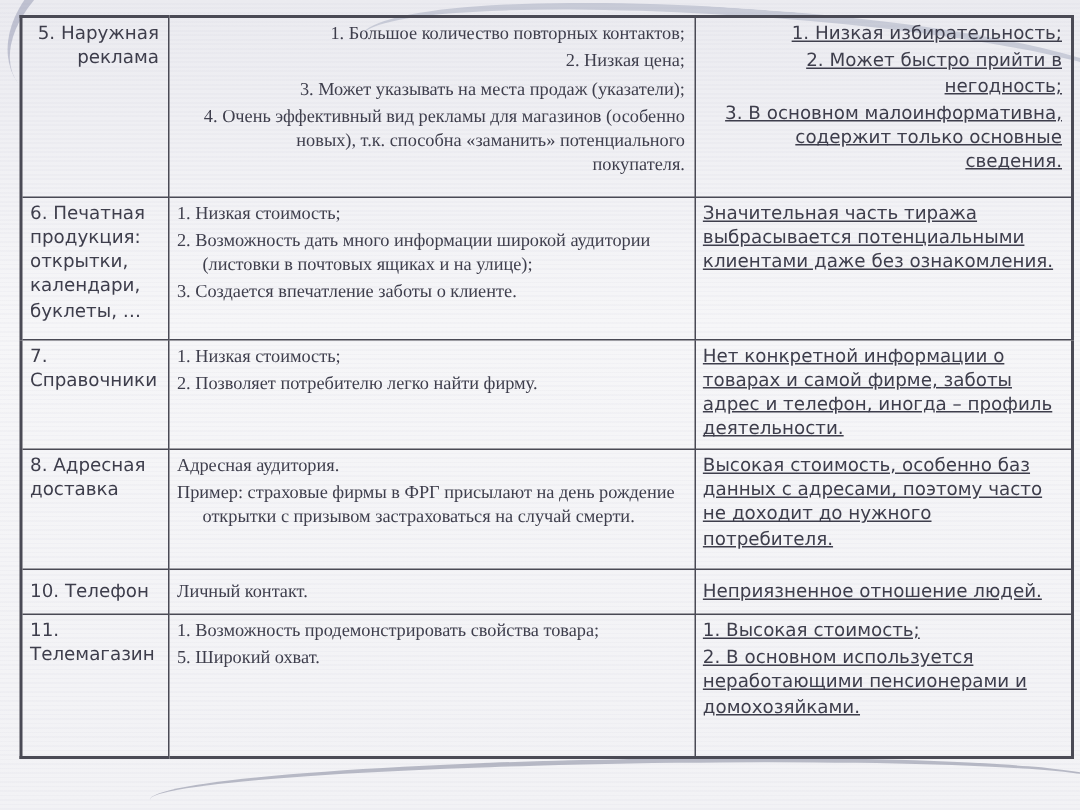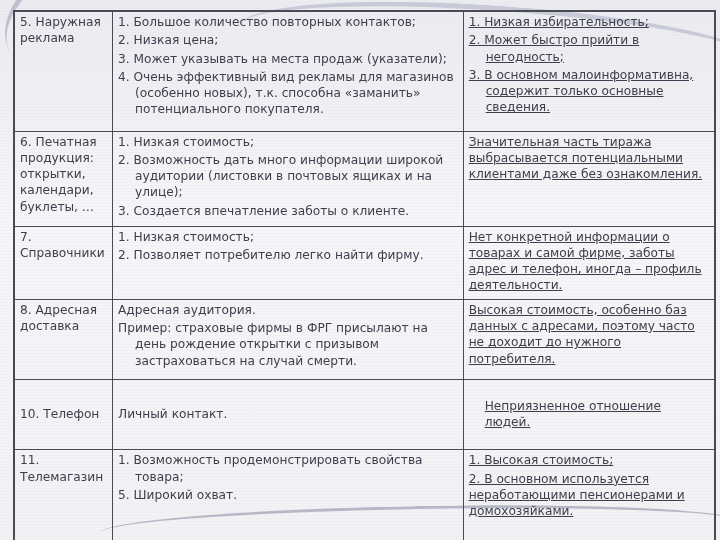--- a/index.html
+++ b/index.html
@@ -51,26 +51,26 @@
       font-size: 12.2px;
       line-height: 16.3px;
       color: #3e3e4c;
       z-index: 2;
     }
     table.ads-table td {
       border: 1px solid #4a4a55;
       vertical-align: top;
       padding: 2px 6px 3px 5px;
     }
-    table.ads-table tr:first-child td { border-top-width: 2px; }
+    table.ads-table tr:first-child td { border-top-width: 2px; text-align: right; }
     table.ads-table td:first-child { border-left-width: 2px; }
     table.ads-table td:last-child { border-right-width: 2px; text-decoration: underline; }
     table.ads-table tr:last-child td { border-bottom-width: 2px; }
     td.col-type { width: 86px; padding-left: 5px; }
-    td.col-adv { width: 340px; }
+    td.col-adv { width: 340px; font-family: Liberation Serif, serif; }
     td.col-dis { width: 240px; }
     .list-line {
       padding-left: 17px;
       text-indent: -17px;
       margin-bottom: 2px;
     }
     .list-line:last-child { margin-bottom: 0; }
     .plain-line { margin-bottom: 2px; }
     .page-number {
       position: absolute;
@@ -152,21 +152,21 @@
 
 
     <tr style="height:30px;">
       <td class="col-type" style="vertical-align:middle;">
         <div>10. Телефон</div>
       </td>
       <td class="col-adv" style="vertical-align:middle;">
         <div class="plain-line" style="margin:0;">Личный контакт.</div>
       </td>
       <td class="col-dis" style="vertical-align:middle;">
-        <div class="plain-line" style="margin:16px;">Неприязненное отношение людей.</div>
+        <div class="plain-line" style="margin:0;">Неприязненное отношение людей.</div>
       </td>
     </tr>
 
     <tr style="height:96px;">
       <td class="col-type">
         <div>11. Телемагазин</div>
       </td>
       <td class="col-adv">
         <div class="list-line">1. Возможность продемонстрировать свойства товара;</div>
         <div class="list-line">5. Широкий охват.</div>

